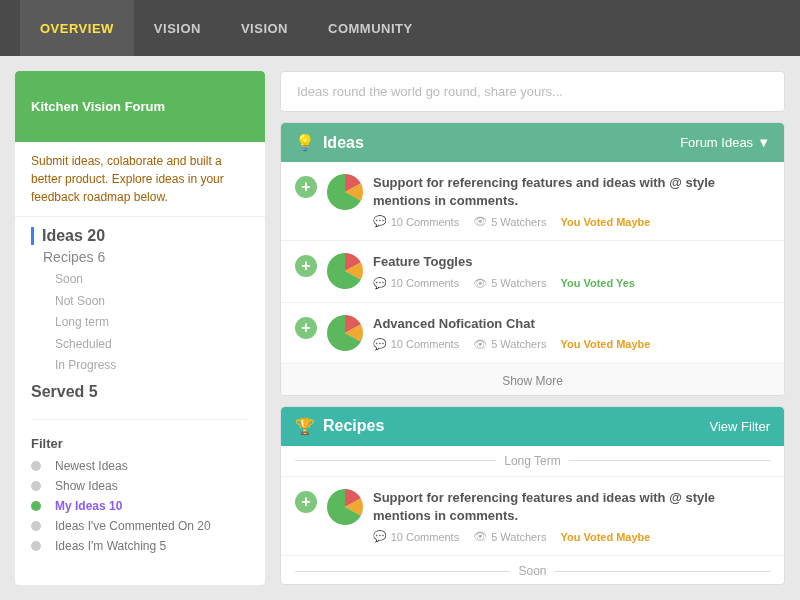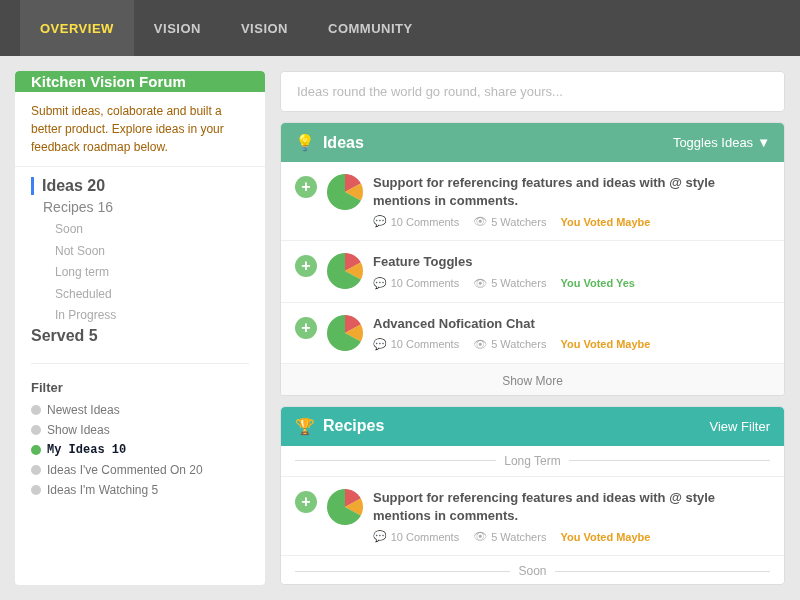--- a/index.html
+++ b/index.html
@@ -8,32 +8,32 @@
     
     .top-nav { background: #4a4a4a; display: flex; align-items: center; height: 56px; padding: 0 20px; }
     .nav-item { color: #ccc; padding: 0 20px; height: 56px; display: flex; align-items: center; cursor: pointer; font-size: 13px; font-weight: bold; letter-spacing: 0.5px; }
     .nav-item.active { background: #5a5a5a; color: #fde047; }
 
     
     .main-content { display: flex; padding: 15px; gap: 15px; height: calc(600px - 56px); overflow: hidden; }
 
     
     .sidebar { background: white; border-radius: 4px; width: 250px; min-width: 250px; padding: 0; overflow-y: auto; }
-    .sidebar-header { background: #5cb85c; color: white; padding: 2px 16px; border-radius: 4px 4px 0 0; font-size: 15px; font-weight: bold; }
+    .sidebar-header { background: #5cb85c; color: white; padding: 28px 16px; border-radius: 4px 4px 0 0; font-size: 13px; font-weight: bold; }
     .sidebar-desc { padding: 10px 16px; color: #a16207; font-size: 12px; line-height: 1.5; border-bottom: 1px solid #eee; }
     .sidebar-stats { padding: 10px 16px; }
     .stat-ideas { font-size: 16px; font-weight: bold; color: #555; border-left: 3px solid #3b82f6; padding-left: 8px; margin-bottom: 4px; }
     .stat-recipes { font-size: 14px; color: #888; padding-left: 12px; margin-bottom: 4px; }
     .stat-sub { font-size: 12px; color: #aaa; padding-left: 24px; line-height: 1.8; }
-    .stat-served { font-size: 16px; font-weight: bold; color: #555; }
+    .stat-served { font-size: 16px; font-weight: bold; color: #555; margin-top: 6px; }
     .sidebar-divider { border: none; border-top: 1px solid #eee; margin: 8px 16px; }
     .filter-section { padding: 8px 16px 12px; }
     .filter-title { font-size: 13px; font-weight: bold; color: #555; margin-bottom: 8px; }
-    .filter-item { display: flex; align-items: center; gap: 6px; margin-bottom: 6px; font-size: 12px; color: #777; cursor: pointer; }
-    .filter-item.active { font-weight: bold; color: #0f172a; font-family: Liberation Mono, monospace; }
+    .filter-item { display: flex; align-items: center; gap: 14px; margin-bottom: 6px; font-size: 12px; color: #777; cursor: pointer; }
+    .filter-item.active { font-weight: bold; color: #8b5cf6; }
     .filter-dot { width: 10px; height: 10px; border-radius: 50%; background: #ccc; }
     .filter-dot.green { background: #5cb85c; }
 
     
     .right-content { flex: 1; overflow-y: auto; display: flex; flex-direction: column; gap: 10px; }
 
     
     .search-bar { background: white; border: 1px solid #ddd; border-radius: 4px; padding: 12px 16px; color: #aaa; font-size: 13px; }
 
     
@@ -80,21 +80,21 @@
   </div>
 </nav>
 
 <div class="main-content">
 
   <aside class="sidebar">
     <div class="sidebar-header">Kitchen Vision Forum</div>
     <div class="sidebar-desc">Submit ideas, colaborate and built a better product. Explore ideas in your feedback roadmap below.</div>
     <div class="sidebar-stats">
       <div class="stat-ideas">Ideas 20</div>
-      <div class="stat-recipes">Recipes 16</div>
+      <div class="stat-recipes">Recipes 6</div>
       <div class="stat-sub">Soon</div>
       <div class="stat-sub">Not Soon</div>
       <div class="stat-sub">Long term</div>
       <div class="stat-sub">Scheduled</div>
       <div class="stat-sub">In Progress</div>
       <div class="stat-served">Served 5</div>
     </div>
     <hr class="sidebar-divider">
     <div class="filter-section">
       <div class="filter-title">Filter</div>
@@ -124,21 +124,21 @@
 
   <div class="right-content">
 
     <div class="search-bar" style="color:#bbb;">Ideas round the world go round, share yours...</div>
 
     <div class="ideas-section">
       <div class="section-header">
         <span class="icon">💡</span>
         <span class="title">Ideas</span>
         <span class="action">
-          <span>Toggles Ideas</span>
+          <span>Forum Ideas</span>
           <span>▼</span>
         </span>
       </div>
 
       <div class="idea-card">
         <div class="idea-plus">+</div>
         <svg class="pie-chart" viewBox="0 0 36 36">
           <circle cx="18" cy="18" r="18" fill="#eee"></circle>
           <path d="M18 18 L18 0 A18 18 0 0 1 34.6 9 Z" fill="#e05c5c"></path>
           <path d="M18 18 L34.6 9 A18 18 0 0 1 34.6 27 Z" fill="#f0a830"></path>

